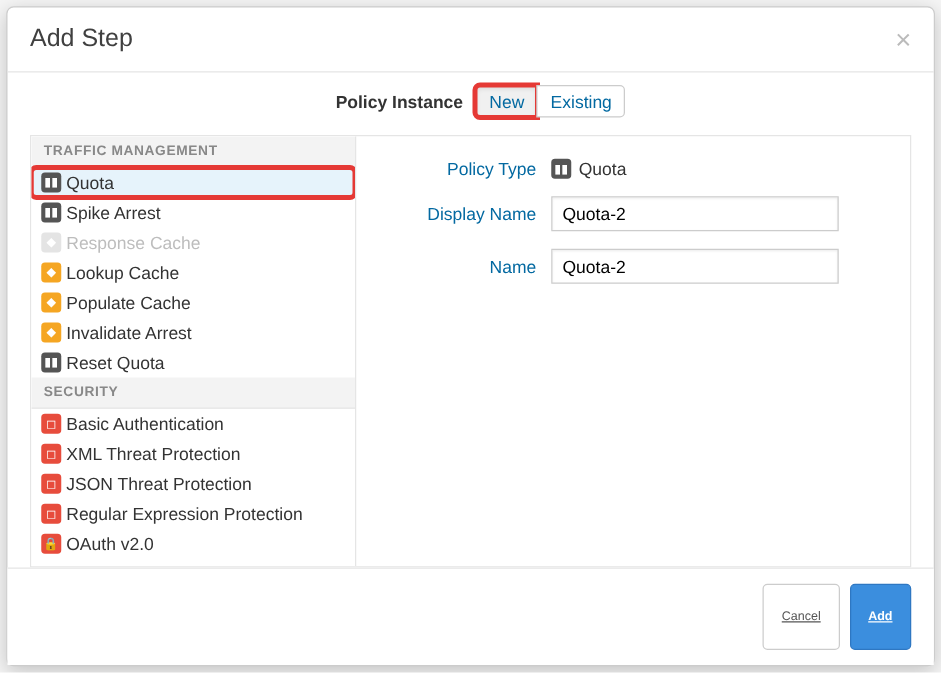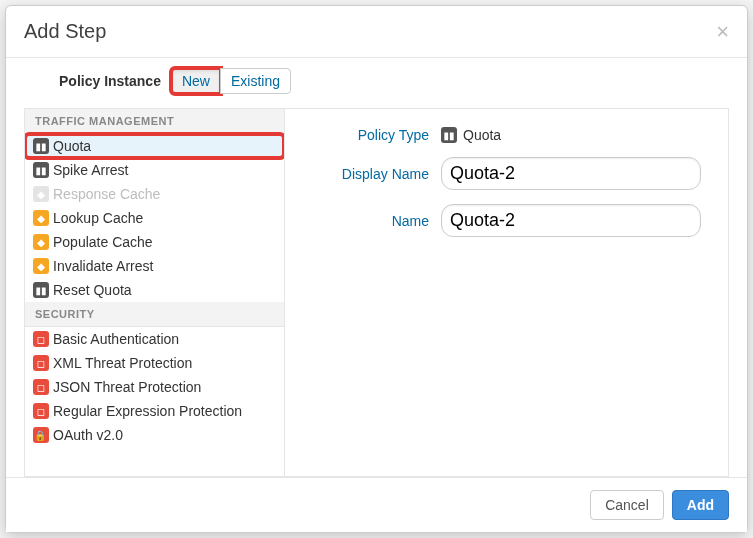--- a/index.html
+++ b/index.html
@@ -25,25 +25,26 @@
   .modal-header {
     padding: 14px 18px;
     border-bottom: 1px solid #e5e5e5;
     display: flex;
     align-items: center;
     justify-content: space-between;
   }
   .modal-title { font-size: 20px; font-weight: 400; color: #404040; }
   .close-x { font-size: 22px; color: #bbb; cursor: pointer; font-weight: 300; line-height: 1; }
   .instance-row {
-    padding: 10px 18px 6px 25px;
+    padding: 10px 18px 6px 6px;
     display: flex;
     align-items: center;
     font-size: 14px;
     color: #333;
+    justify-content: center;
   }
   .instance-row .label { font-weight: 600; margin-right: 10px; margin-left: 28px; color: #333;}
   .btn-group { display: inline-flex; }
   .btn-group button {
     background: #fff;
     border: 1px solid #ccc;
     padding: 4px 10px;
     font-size: 14px;
     cursor: pointer;
     color: #0369a1;
@@ -112,42 +113,43 @@
   .form-row .flabel {
     width: 120px;
     text-align: right;
     margin-right: 12px;
     font-size: 14px;
     color: #0369a1;
   }
   .form-row .fval-static { display: flex; align-items: center; gap: 6px; }
   .form-row input[type="text"] {
     border: 1px solid #ccc;
-    border-radius: 12px;
+    border-radius: 0;
     padding: 5px 8px;
-    font-size: 18px;
-    width: 260px;
+    font-size: 14px;
+    width: 230px;
     box-shadow: inset 0 1px 2px rgba(0,0,0,.07);
   }
   .modal-footer {
     border-top: 1px solid #e5e5e5;
     padding: 12px 18px;
     display: flex;
     justify-content: flex-end;
     gap: 8px;
     background: #fff;
   }
   .btn {
     border: 1px solid #ccc;
     background: #fff;
     color: #555;
-    padding: 6px 14px;
+    padding: 20px 14px;
     border-radius: 4px;
-    font-size: 14px;
+    font-size: 10px;
     cursor: pointer;
+    text-decoration: underline;
   }
   .btn-primary {
     background: #3b8ede;
     border-color: #2e77c2;
     color: #fff;
     font-weight: 600;
   }
   
   .policy-list::-webkit-scrollbar { width: 10px; }
   .policy-list::-webkit-scrollbar-thumb { background: #ccc; border-radius: 5px; }

